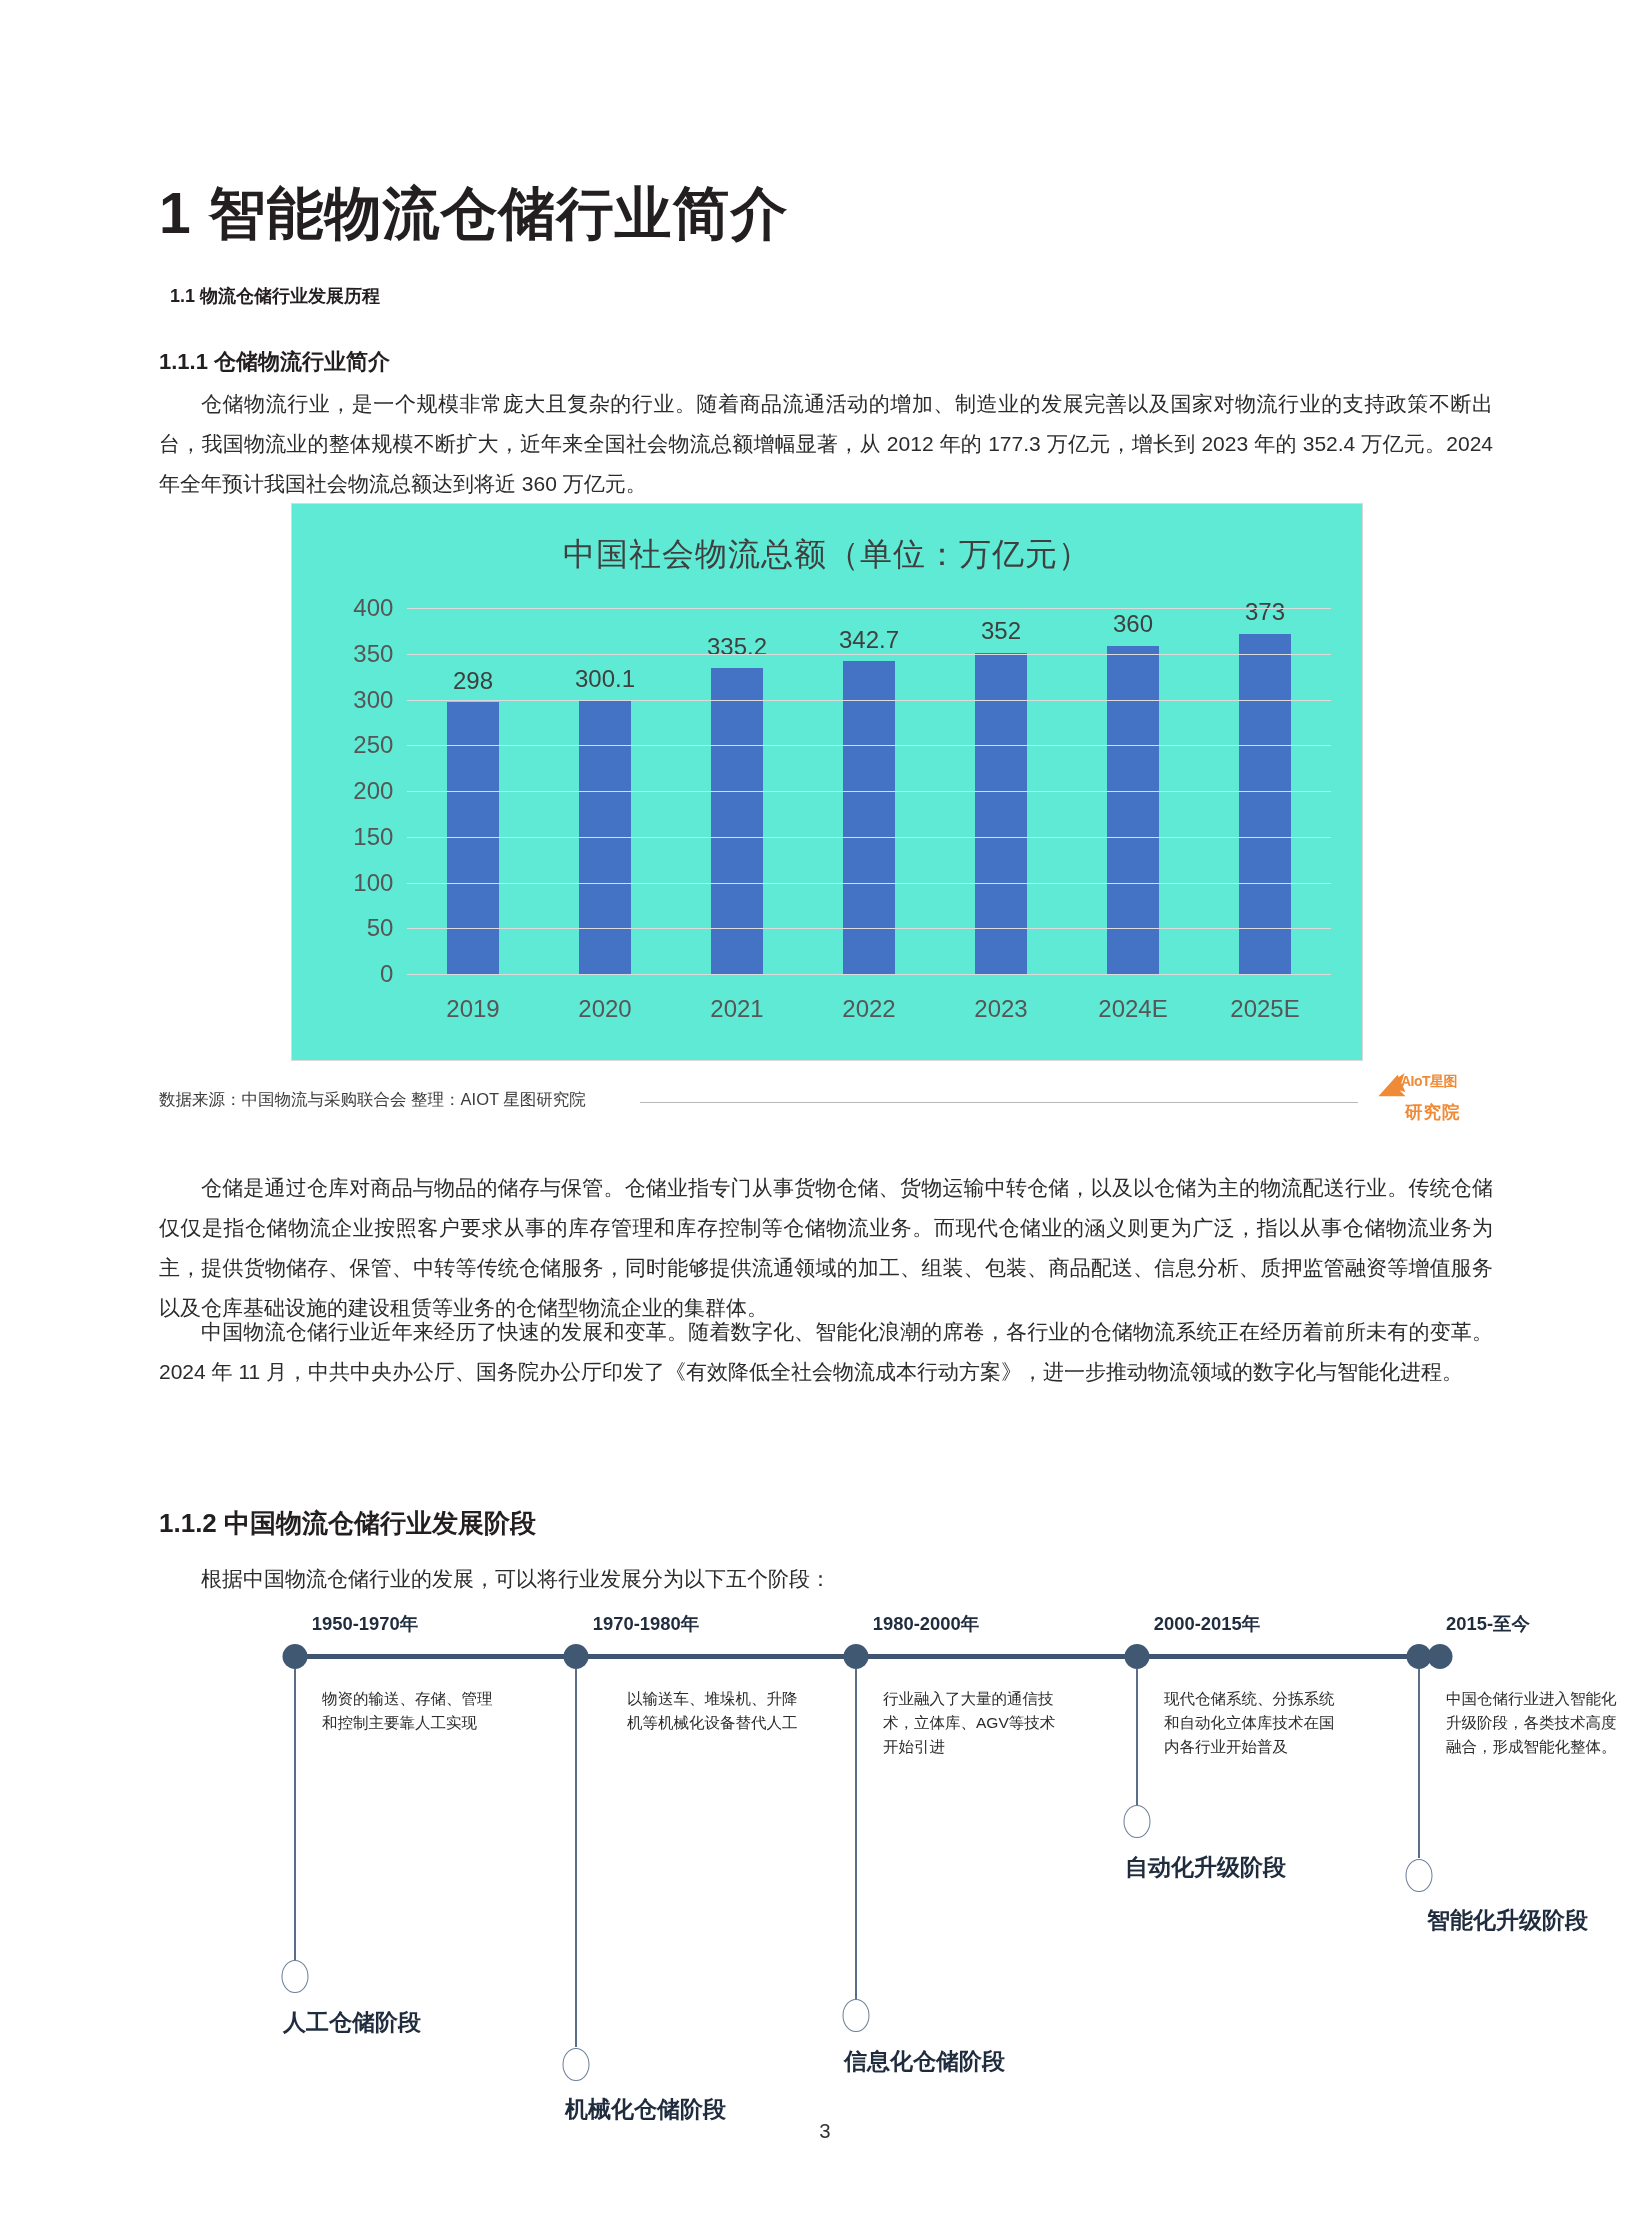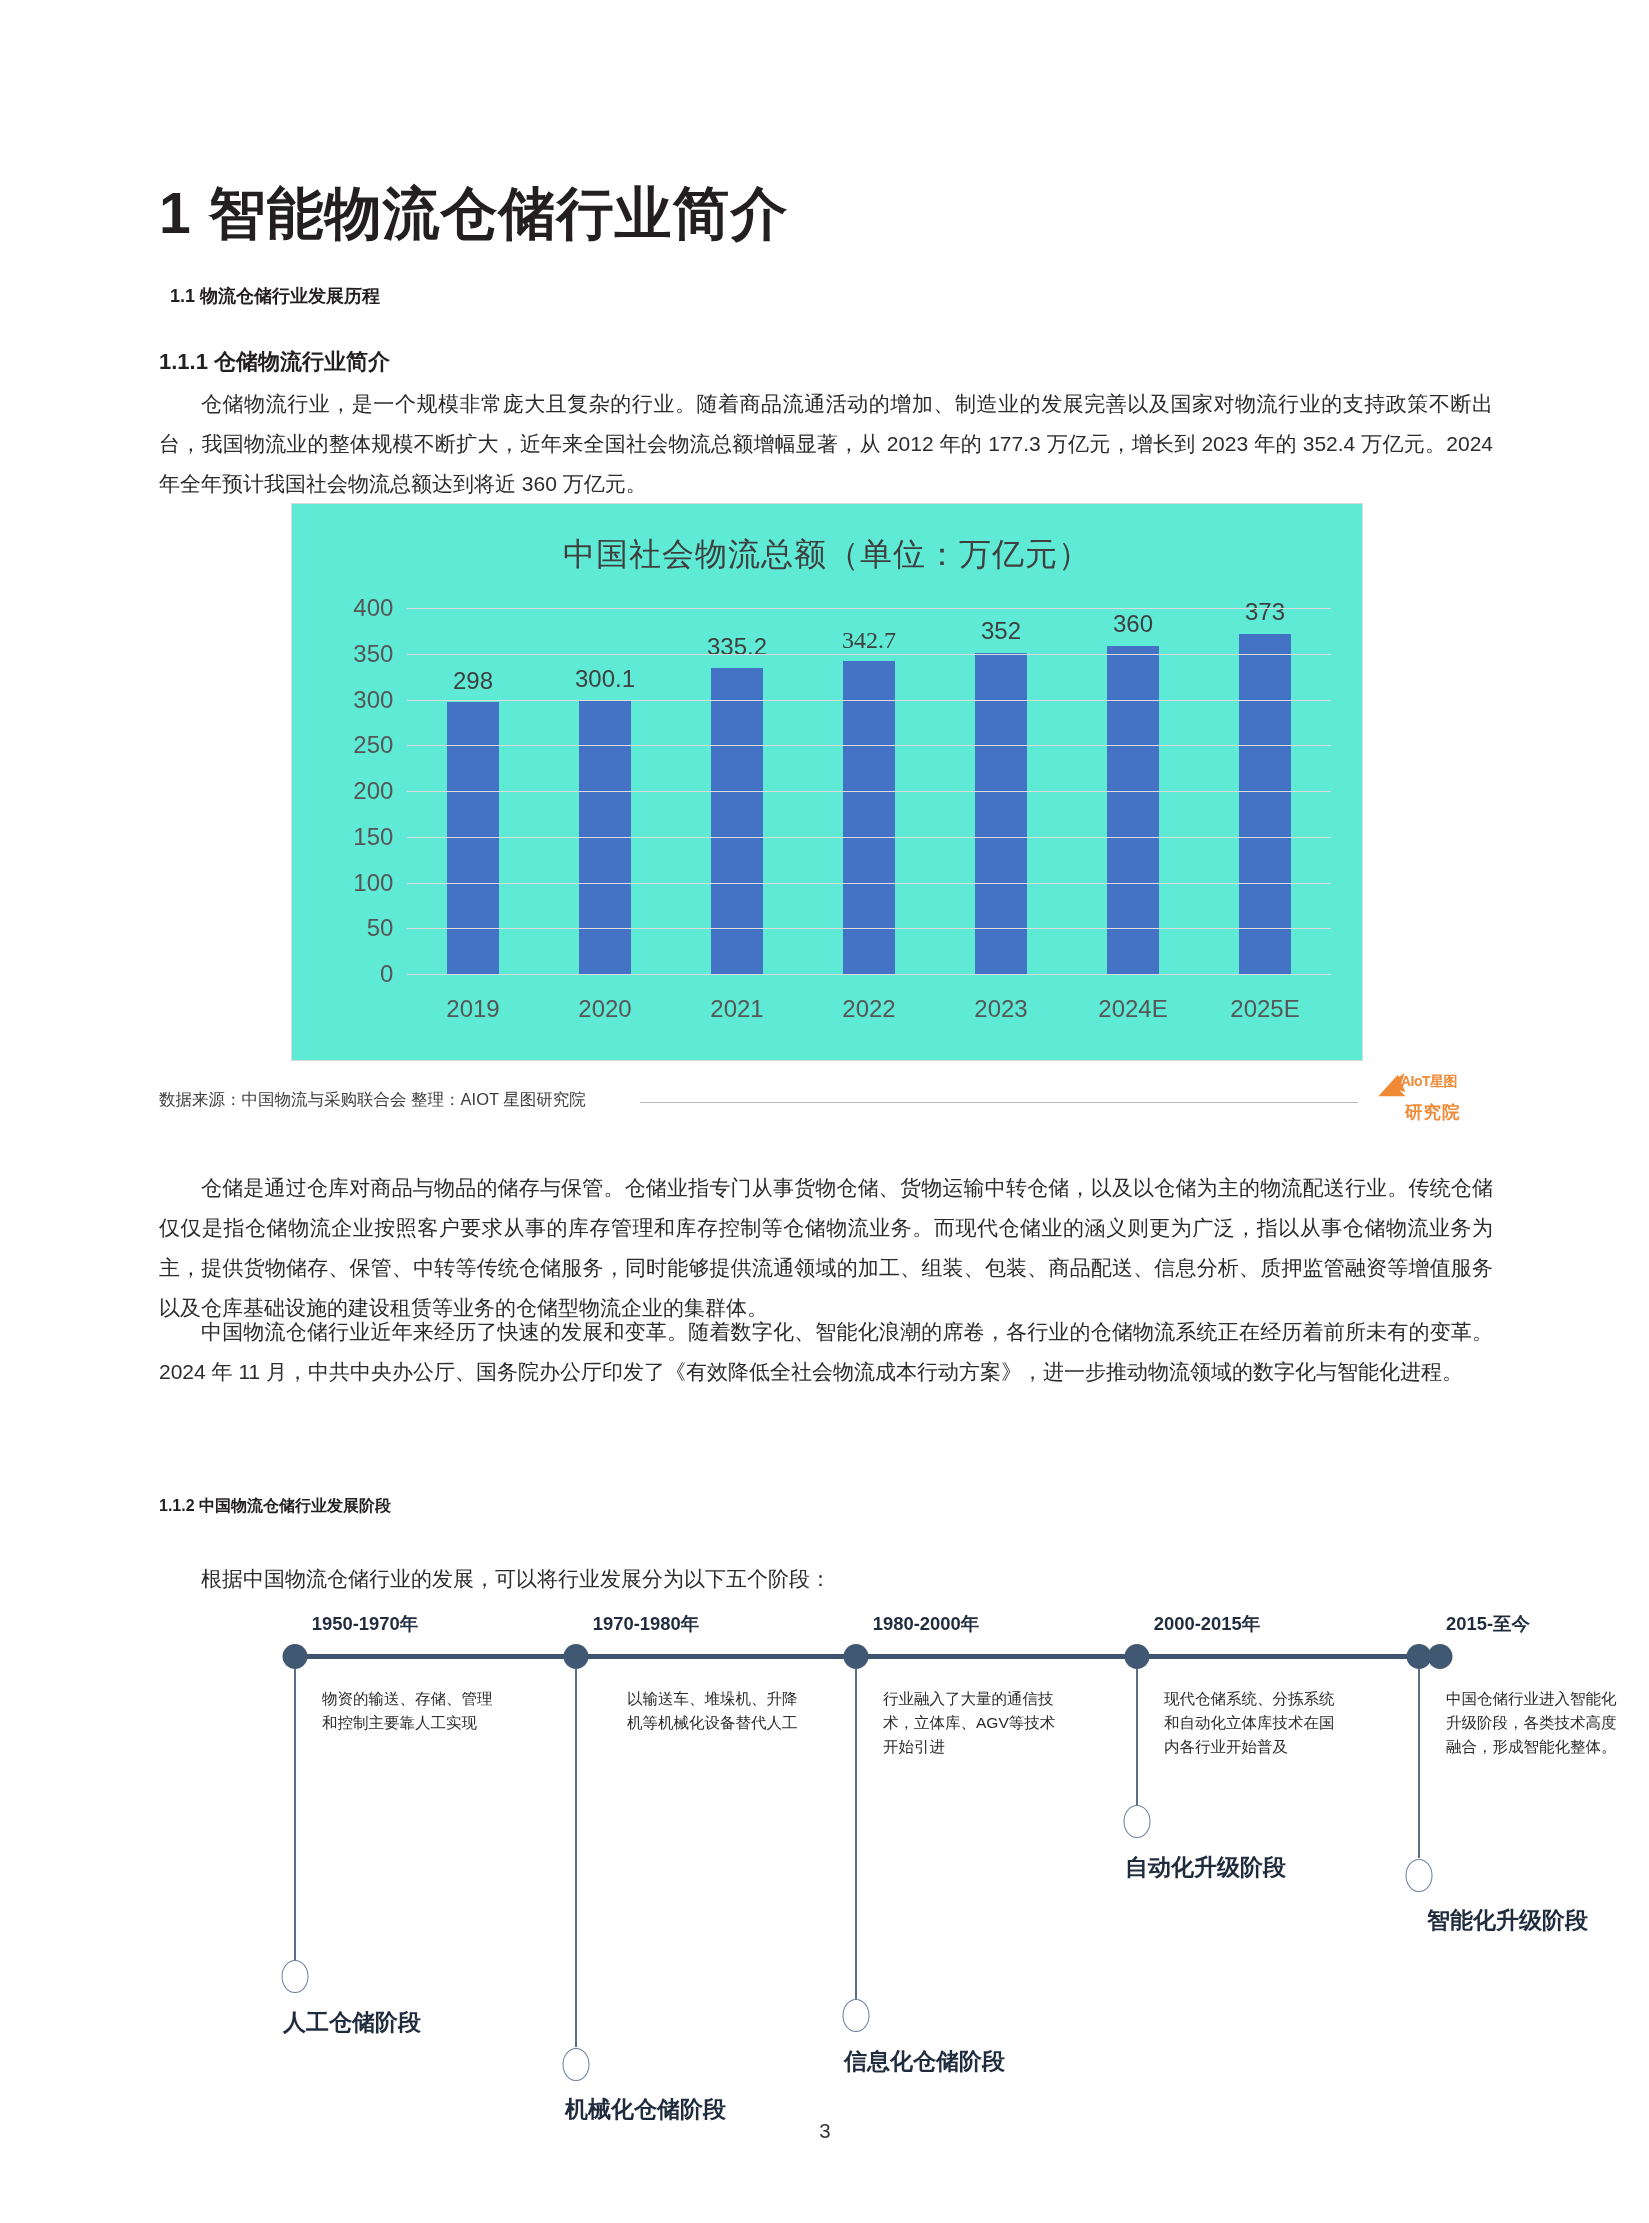--- a/index.html
+++ b/index.html
@@ -22,21 +22,21 @@
   .h2{
     position:absolute; left:170px; top:269px;
     font-size:18px; font-weight:bold; color:#231f20;
   }
   .h3{
     position:absolute; left:159px; top:325px;
     font-size:22px; font-weight:bold; color:#231f20;
   }
   .h3b{
     position:absolute; left:159px; top:1480px;
-    font-size:16px; font-weight:bold; color:#231f20;
+    font-size:26px; font-weight:bold; color:#231f20;
   }
 
   
   .para{
     position:absolute;
     left:159px; width:1334px;
     font-size:21px;
     line-height:40px;
     color:#2b2b2b;
     text-align:justify;
@@ -228,21 +228,21 @@
           <div class="barwrap">
             <div class="bar" style="height: 75.025%; background: rgb(68, 114, 196);"></div>
             <div class="barlabel" style="bottom: calc(75.025% + 7.8px);">300.1</div>
           </div>
           <div class="barwrap">
             <div class="bar" style="height: 83.8%; background: rgb(68, 114, 196);"></div>
             <div class="barlabel" style="bottom: calc(83.8% + 7.8px);">335.2</div>
           </div>
           <div class="barwrap">
             <div class="bar" style="height: 85.675%; background: rgb(68, 114, 196);"></div>
-            <div class="barlabel" style="bottom: calc(85.675% + 7.8px); font-family: Liberation Serif, serif;">342.7</div>
+            <div class="barlabel" style="bottom: calc(85.675% + 7.8px);">342.7</div>
           </div>
           <div class="barwrap">
             <div class="bar" style="height: 88%; background: rgb(68, 114, 196);"></div>
             <div class="barlabel" style="bottom: calc(88% + 7.8px);">352</div>
           </div>
           <div class="barwrap">
             <div class="bar" style="height: 90%; background: rgb(68, 114, 196);"></div>
             <div class="barlabel" style="bottom: calc(90% + 7.8px);">360</div>
           </div>
           <div class="barwrap">

